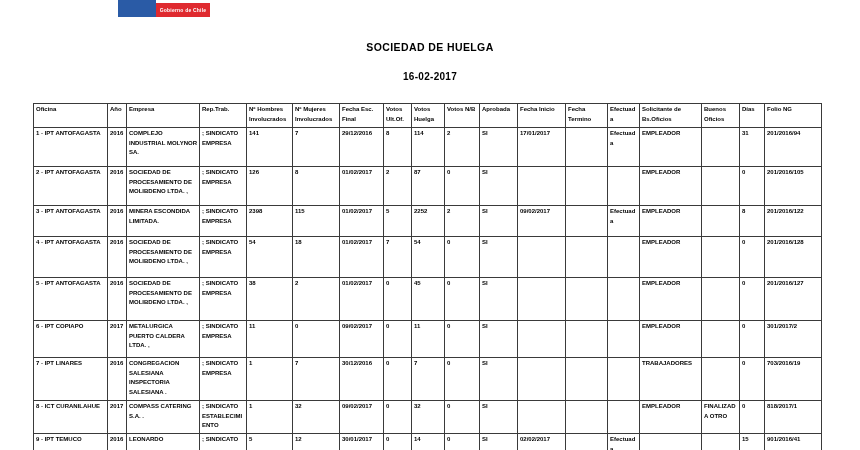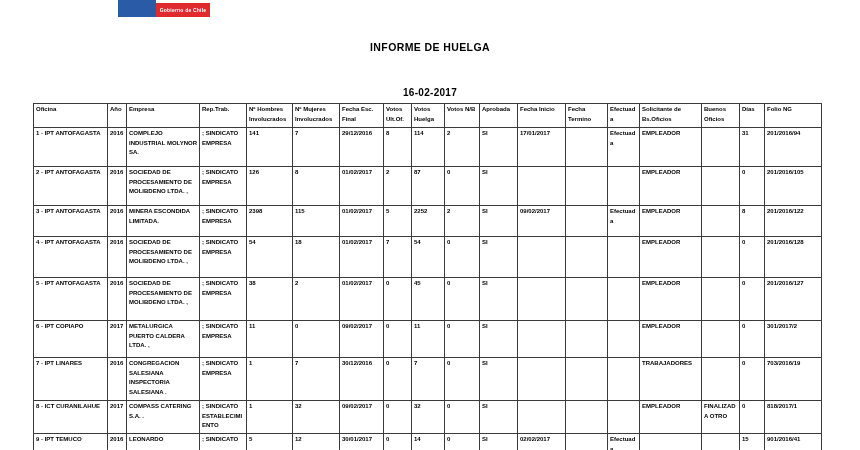--- a/index.html
+++ b/index.html
@@ -14,21 +14,21 @@
   .logo-blue{position:absolute;left:0;top:0;width:38px;height:17px;}
   .logo-red{position:absolute;left:38px;top:3px;width:54px;height:14px;
     display:flex;align-items:center;justify-content:center;}
   .logo-red span{color:#fff;font-size:5px;font-weight:bold;white-space:nowrap;
     letter-spacing:.2px;}
 
   
   .title{position:absolute;top:41px;left:0;width:100%;text-align:center;
     font-size:10.5px;font-weight:bold;letter-spacing:.4px;}
   .subtitle{position:absolute;top:71px;left:0;width:100%;text-align:center;
-    font-size:10px;font-weight:bold;letter-spacing:.3px;margin-top:16px;}
+    font-size:10px;font-weight:bold;letter-spacing:.3px;}
 
   
   table{position:absolute;left:33px;top:103px;width:788px;
     border-collapse:collapse;table-layout:fixed;}
   th,td{border:1px solid #3a3a3a;vertical-align:top;text-align:left;
     font-size:6px;font-weight:bold;line-height:9.5px;padding:1px 2px;
     overflow:hidden;word-wrap:break-word;}
   thead tr{height:24px;}
   tbody tr:nth-child(1){height:39px;}
   tbody tr:nth-child(2){height:39px;}
@@ -45,21 +45,21 @@
 
 <div class="page">
 
   <div class="logo">
     <div class="logo-blue" style="background: rgb(42, 91, 166);"></div>
     <div class="logo-red" style="background: rgb(223, 42, 47);">
       <span>Gobierno de Chile</span>
     </div>
   </div>
 
-  <div class="title">INFORME DE HUELGA</div>
+  <div class="title">SOCIEDAD DE HUELGA</div>
   <div class="subtitle">16-02-2017</div>
 
   <table>
     <colgroup>
       <col style="width:74px">
         <col style="width:19px">
         <col style="width:73px">
       <col style="width:47px">
         <col style="width:46px">
         <col style="width:47px">

